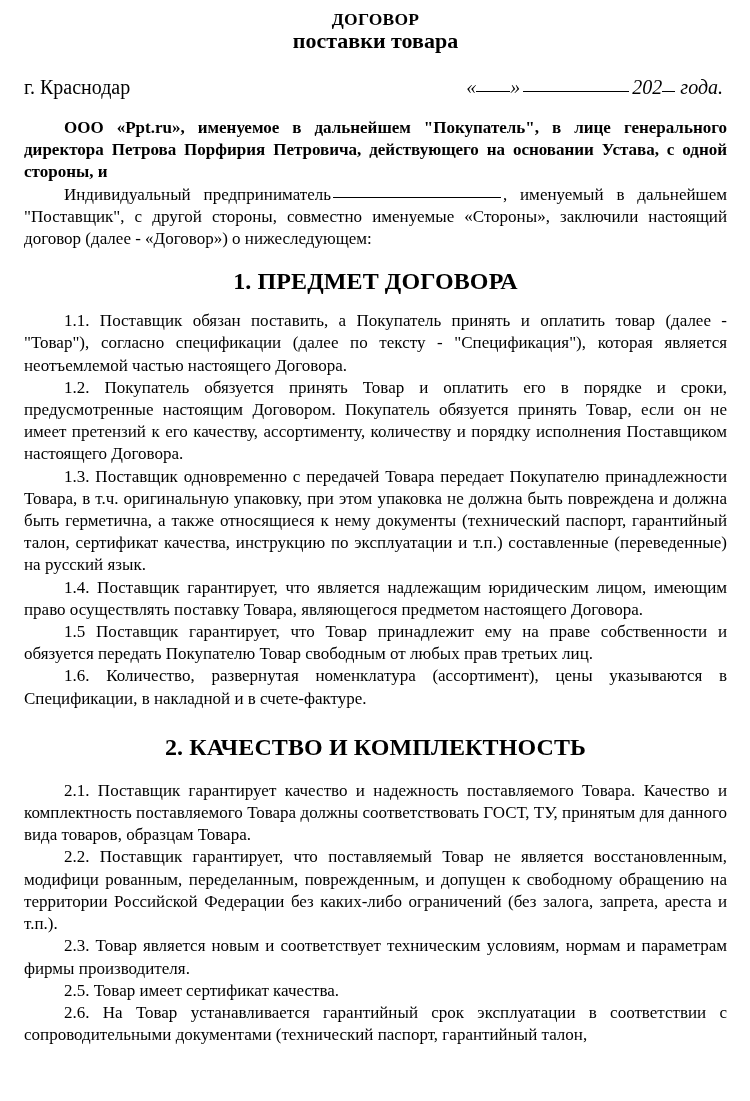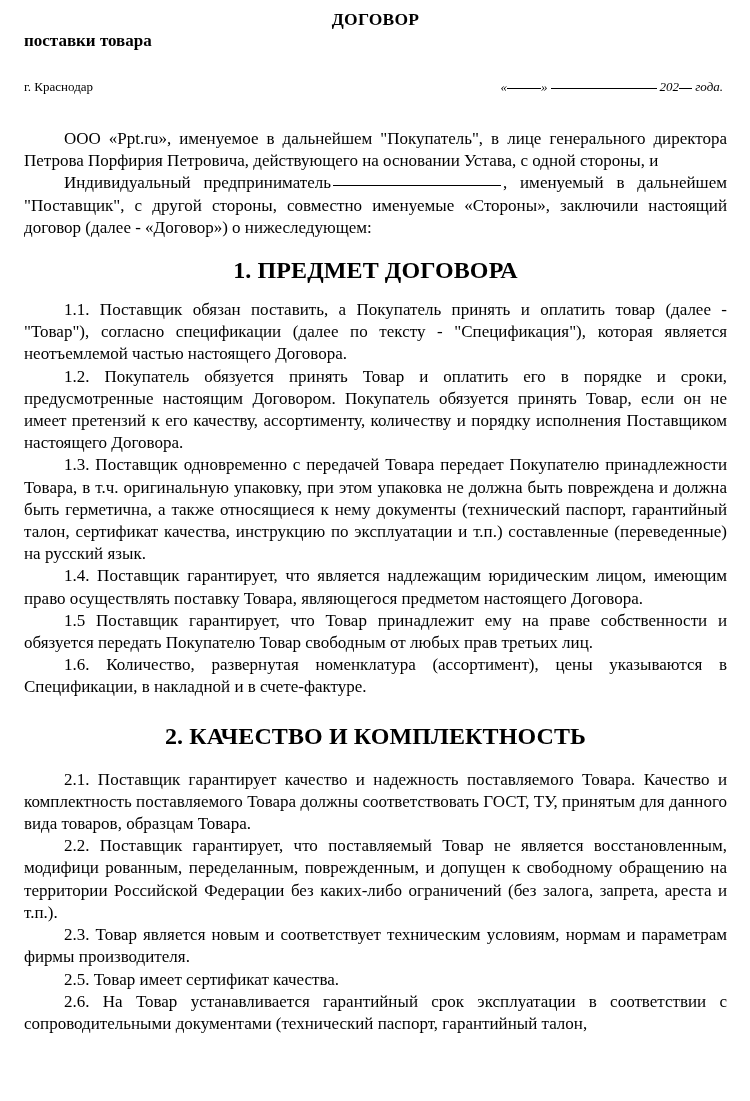--- a/index.html
+++ b/index.html
@@ -30,32 +30,33 @@
   
   .doc-title {
     text-align: center;
     font-weight: bold;
     font-size: 17.5px;
     line-height: 22px;
     letter-spacing: 0.2px;
     margin: 0;
   }
   .doc-subtitle {
+    text-align: center;
     font-weight: bold;
-    font-size: 17px;
+    font-size: 22px;
     line-height: 22px;
     margin: 0 0 0 0;
   }
 
   
   .place-date-row {
     display: flex;
     justify-content: space-between;
     align-items: baseline;
-    font-size: 13px;
+    font-size: 20px;
     line-height: 22px;
     margin-top: 24px;
   }
   .place-date-row .city {
     white-space: pre;
   }
   .place-date-row .date {
     white-space: pre;
     padding-right: 4px;
     font-style: italic;
@@ -85,21 +86,21 @@
   .para {
     font-size: 17px;
     line-height: 22.2px;
     text-align: justify;
     text-justify: inter-word;
     text-indent: 40px;
     margin: 0;
     hyphens: none;
   }
 
-  .block-intro { margin-top: 30px; }
+  .block-intro { margin-top: 19px; font-weight: bold; }
   .block-1-1 { margin-top: 17px; }
 
   
   .section-heading {
     text-align: center;
     font-weight: bold;
     font-size: 24px;
     line-height: 22px;
     margin: 20px 0 18px 0;
     letter-spacing: 0.1px;

